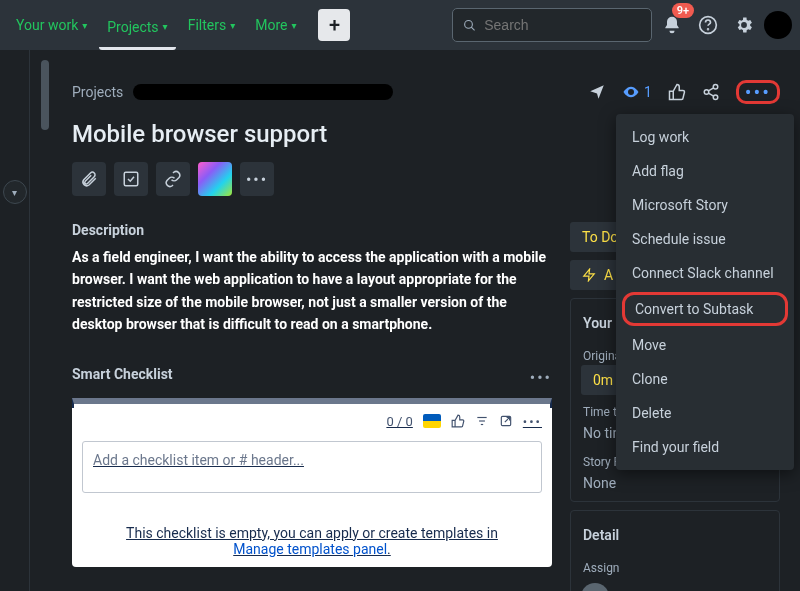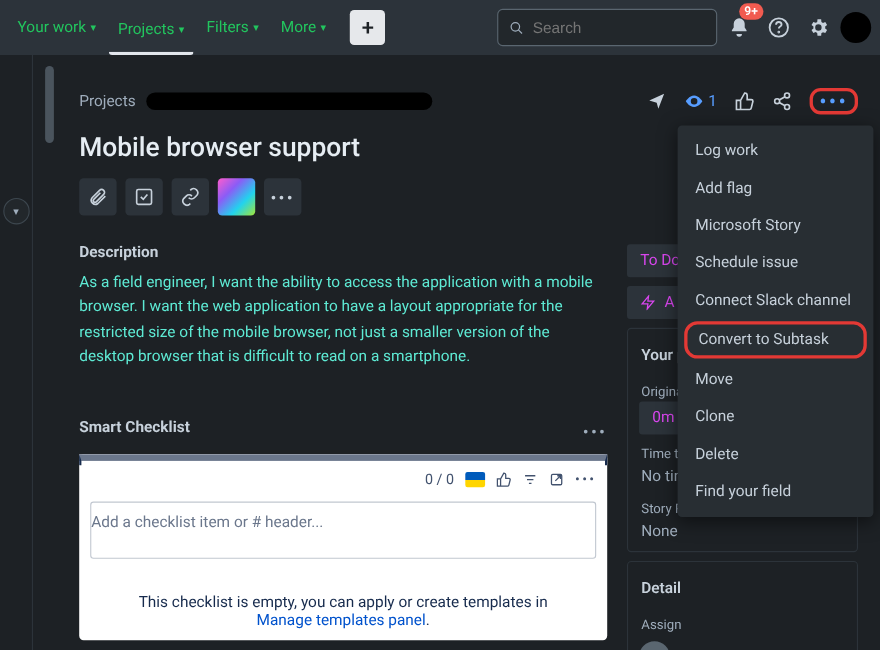--- a/index.html
+++ b/index.html
@@ -149,62 +149,63 @@
     border-radius: 4px;
     display:flex;align-items:center;justify-content:center;
     color:#c7d1db;
     cursor:pointer;
   }
   .logo-sq { background: linear-gradient(135deg,#ff5ccd,#8b5cf6,#22d3ee,#a3e635); }
   .content-row { display:flex; gap: 18px; }
   .left-col { flex: 1; min-width: 0; }
   .right-col { width: 210px; position: relative; }
   .sec-title { font-size: 14px; font-weight: 700; color:#c7d1db; margin-bottom: 8px; }
-  .desc { font-size: 14px; line-height: 1.6; color:#5eead4; margin-bottom: 45px; }
+  .desc { font-size: 14px; line-height: 1.6; color:#ffffff; margin-bottom: 30px; font-weight: bold; }
   .sc-head { display:flex; justify-content:space-between; align-items:center; margin-bottom:8px;}
   .sc-panel {
     background: #fff;
     border-radius: 4px;
     padding: 0;
     color: #172b4d;
+    text-decoration: underline;
   }
   .sc-top {
     height: 10px;
     background: #fff;
     border-top: 6px solid #6b778c;
     border-left: 2px solid #172b4d;
     border-right: 2px solid #172b4d;
   }
   .sc-bar {
     display:flex; justify-content:flex-end; align-items:center;
     gap: 10px; padding: 6px 10px; font-size: 13px; color:#42526e;
   }
   .flag { width:18px; height:14px; display:inline-block; background: linear-gradient(to bottom,#005bbb 50%,#ffd500 50%); border-radius:2px;}
   .sc-input {
     margin: 6px 10px;
     border: 1px solid #c1c7d0;
     border-radius: 3px;
-    padding: 10px 10px 24px 0;
+    padding: 10px 10px 24px 10px;
     color:#6b778c;
     font-size: 14px;
   }
   .sc-empty {
     text-align:center;
     padding: 26px 30px 10px 30px;
     color:#172b4d;
     font-size: 14px;
   }
   .sc-empty a { color:#0052cc; text-decoration:none; }
   
   .chip {
     background:#2c333a;
     border-radius:3px;
     padding: 7px 12px;
     font-size: 14px;
-    color:#d946ef;
+    color:#fde047;
     display:flex; align-items:center; gap:8px;
     margin-bottom: 8px;
     width: fit-content;
   }
   .field { font-size: 12px; color:#9fadbc; margin: 10px 0 2px 2px; }
   .val { font-size: 14px; color:#9fadbc; padding:4px 2px; }
   .panel-border { border:1px solid #2c333a; border-radius:4px; padding: 8px 10px 6px 10px; margin-top: 8px; }
   .sec-join { font-weight:600; font-size:14px; color:#c7d1db; padding: 8px 2px;}
   .assignee-row { display:flex; align-items:center; gap:10px; margin-top:8px; }
   .av { width:28px; height:28px; background:#5a6670; border-radius:50%; display:flex;align-items:center;justify-content:center;}

